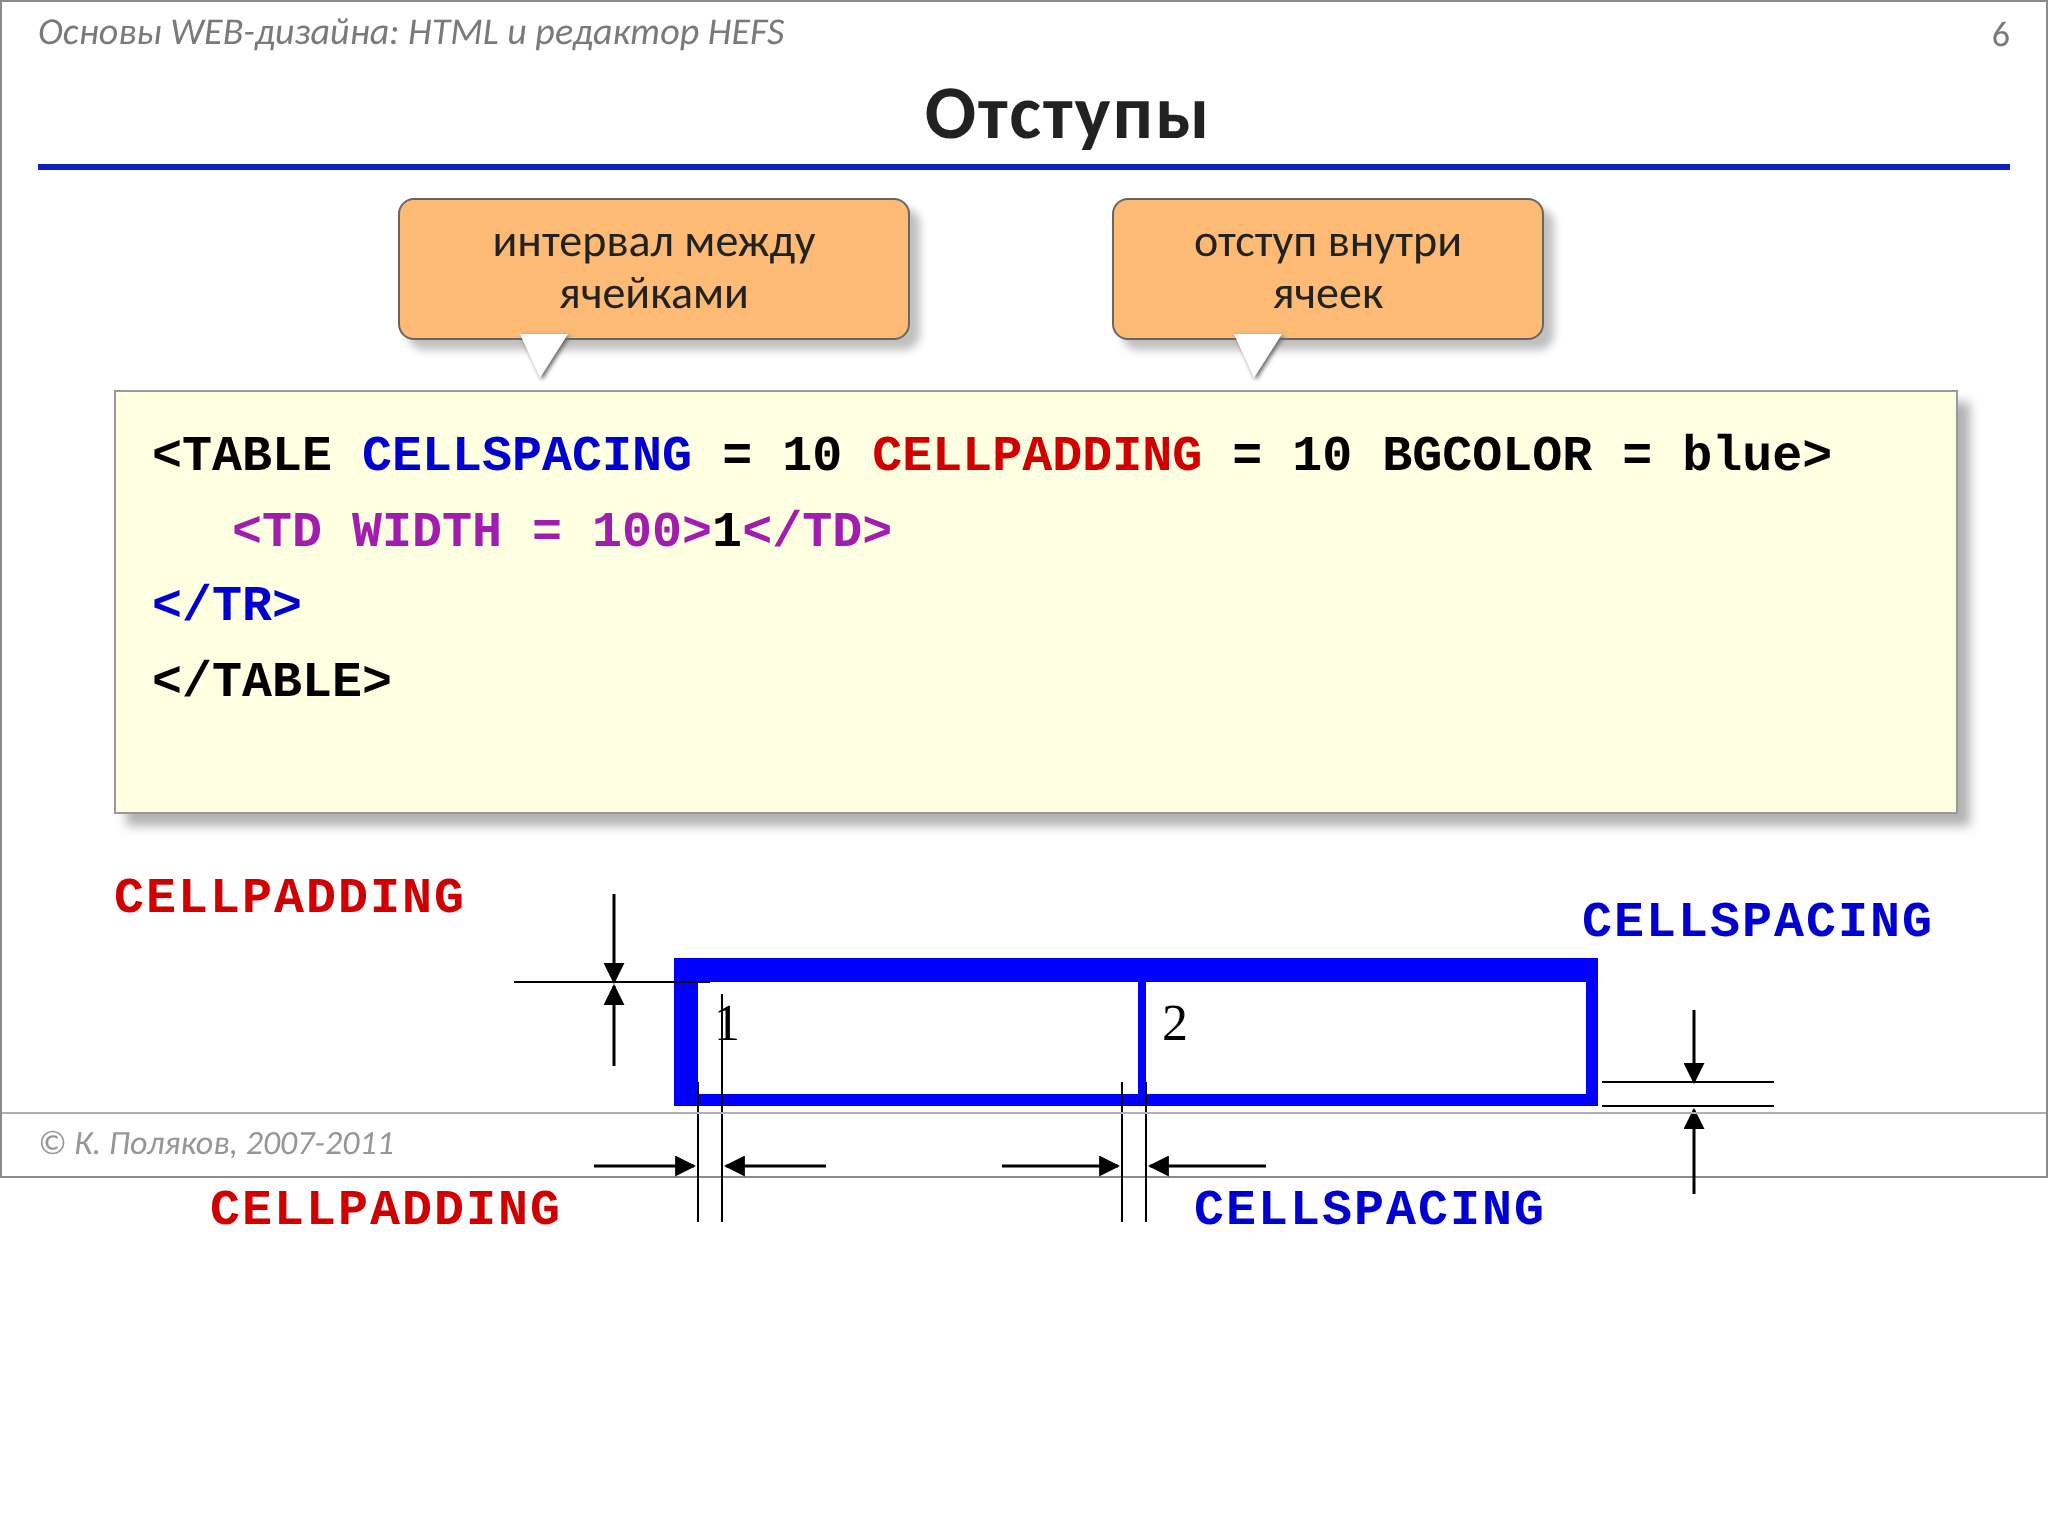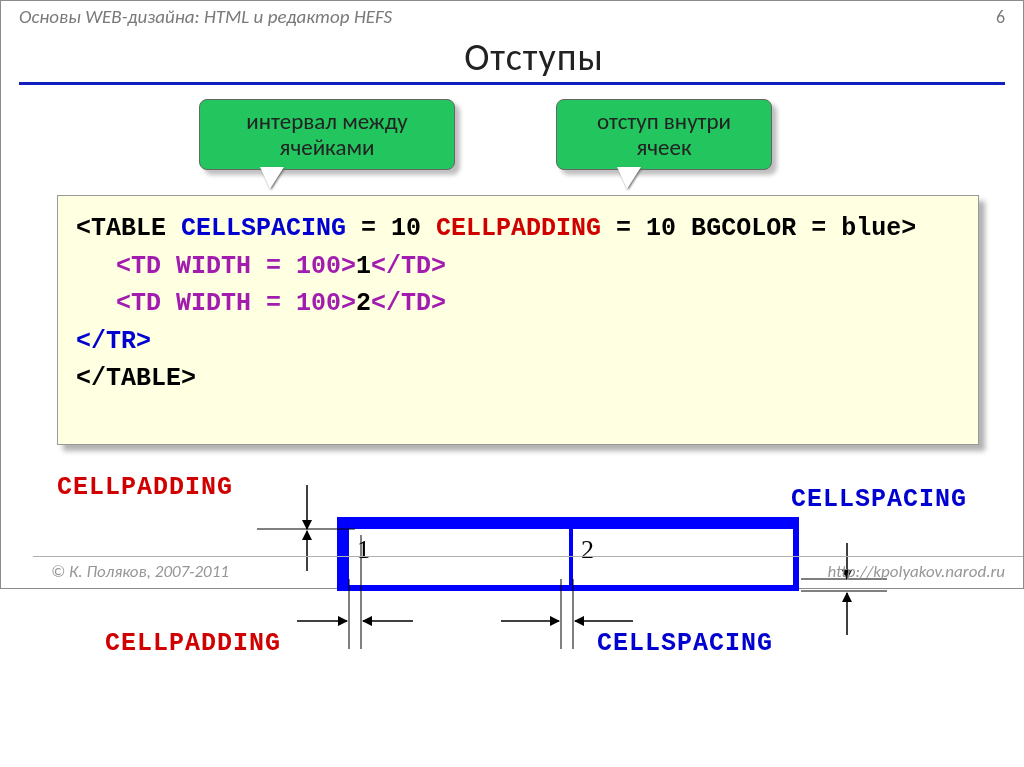--- a/index.html
+++ b/index.html
@@ -24,37 +24,37 @@
     align-items: center;
     padding: 4px 18px 0 18px;
     font-size: 19px;
     font-style: italic;
     color: #7a7a7a;
   }
   .page-num { font-style: normal; font-size: 18px; }
   .title {
     text-align: center;
     font-size: 38px;
-    font-weight: 400;
+    font-weight: 700;
     margin: 6px 0 2px 0;
     letter-spacing: 1px;
     padding-left: 44px;
   }
   .title-rule {
     margin: 0 18px 0 18px;
     border: none;
     border-top: 3px solid #1020c0;
   }
   .callouts {
     position: relative;
     height: 110px;
   }
   .callout {
     position: absolute;
-    background: #22c55e;
+    background: #fdba74;
     border: 1px solid #666;
     border-radius: 8px;
     padding: 8px 22px;
     font-size: 23px;
     text-align: center;
     line-height: 1.15;
     box-shadow: 5px 5px 4px rgba(0,0,0,0.25);
   }
   .callout .tail {
     position: absolute;
@@ -123,21 +123,20 @@
   .footer {
     position: absolute;
     left: 0; right: 0; bottom: 0;
     border-top: 1px solid #b0b0b0;
     display: flex;
     justify-content: space-between;
     padding: 4px 18px 6px 18px;
     font-size: 17px;
     font-style: italic;
     color: #969696;
-    margin-left: 32px;
   }
 </style>
 </head>
 <body>
 
 <div class="slide">
 
   <div class="header-bar">
     <span>Основы WEB-дизайна: HTML и редактор HEFS</span>
     <span class="page-num">6</span>
@@ -156,23 +155,20 @@
       <span class="tail" style="left:60px; bottom:-20px;"></span>
     </div>
   </div>
 
   <div class="code-box">
     <div>
       <span class="c-black">&lt;TABLE </span><span class="c-blue">CELLSPACING</span><span class="c-black"> = 10 </span><span class="c-red">CELLPADDING</span><span class="c-black"> = 10 BGCOLOR = blue&gt;</span>
     </div>
     <div class="code-indent">
       <span class="c-green">&lt;TD WIDTH = 100&gt;</span><span class="c-black">1</span><span class="c-green">&lt;/TD&gt;</span>
-    </div>
-    <div class="code-indent">
-      <span class="c-green">&lt;TD WIDTH = 100&gt;</span><span class="c-black">2</span><span class="c-green">&lt;/TD&gt;</span>
     </div>
     <div class="c-blue">&lt;/TR&gt;</div>
     <div class="c-black">&lt;/TABLE&gt;</div>
   </div>
 
   <div class="diagram">
     <span class="label lab-red" style="left:0px;   top:2px;">CELLPADDING</span>
     <span class="label lab-blue" style="right:0px;  top:14px;">CELLSPACING</span>
     <span class="label lab-red" style="left:48px;  top:158px;">CELLPADDING</span>
     <span class="label lab-blue" style="left:540px; top:158px;">CELLSPACING</span>
@@ -205,16 +201,15 @@
 
       <line x1="444" y1="150" x2="502" y2="150" stroke="#000" stroke-width="1.5" marker-end="url(#ah)"></line>
       <line x1="576" y1="150" x2="518" y2="150" stroke="#000" stroke-width="1.5" marker-end="url(#ah)"></line>
       <line x1="504" y1="108" x2="504" y2="178" stroke="#000" stroke-width="1"></line>
       <line x1="516" y1="108" x2="516" y2="178" stroke="#000" stroke-width="1"></line>
     </svg>
   </div>
 
   <div class="footer">
     <span>© К. Поляков, 2007-2011</span>
-    <span>http://kpolyakov.narod.ru</span>
   </div>
 
 </div>
 
 </body></html>

